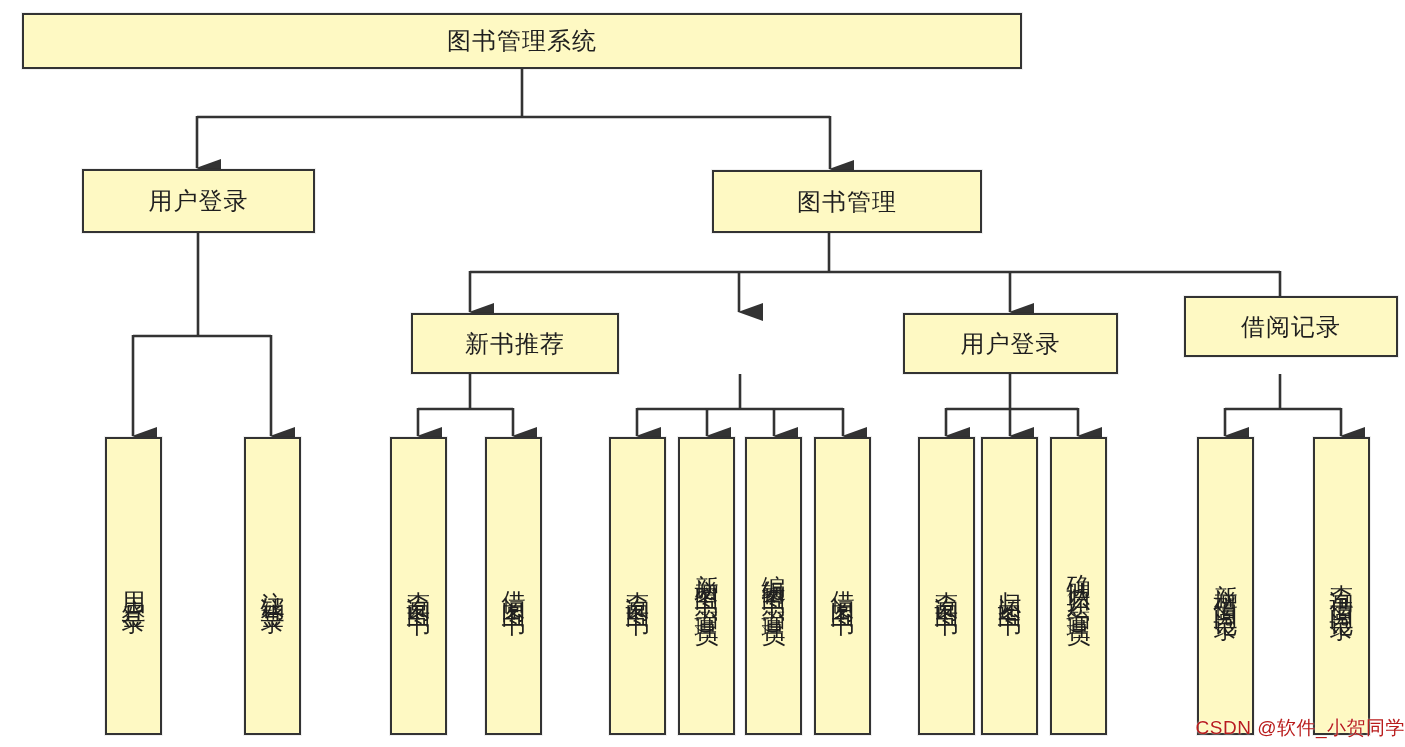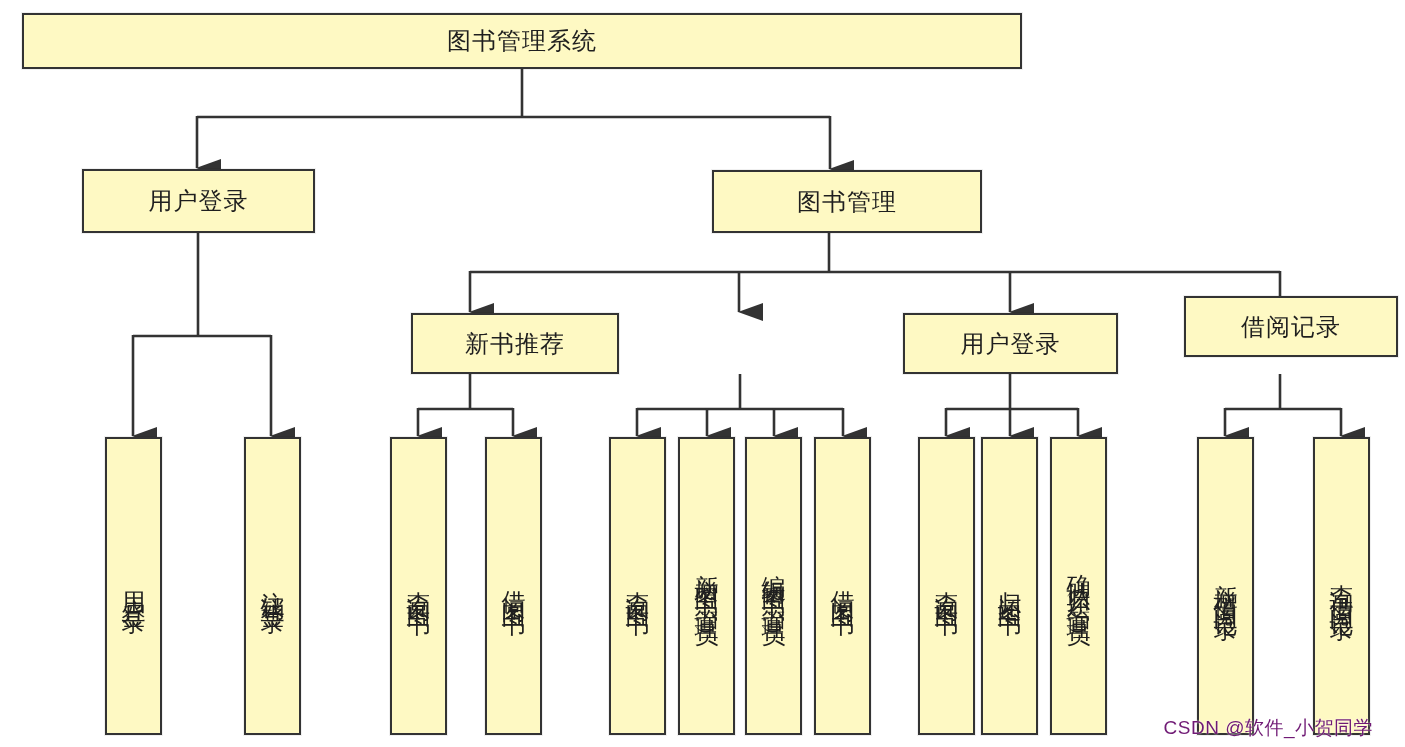--- a/index.html
+++ b/index.html
@@ -14,22 +14,22 @@
     box-shadow:0 0 0 1px rgba(0,0,0,0.06);
   }
   .box.h span{
     font-size:24px;letter-spacing:1px;white-space:nowrap;color:#1f1f1f;
   }
   .box.v span{
     writing-mode:vertical-rl;text-orientation:mixed;
     font-size:24px;letter-spacing:7px;line-height:1;color:#1f1f1f;white-space:nowrap;
   }
   .watermark{
-    position:absolute;right:32px;bottom:6px;
-    font-size:19px;color:#701a75;letter-spacing:0.5px;white-space:nowrap;
+    position:absolute;right:0;bottom:6px;
+    font-size:19px;color:#b91c1c;letter-spacing:0.5px;white-space:nowrap;
     text-shadow:0 0 2px #ffffff;
   }
 </style>
 </head>
 <body>
 
 <div class="canvas">
 
   <svg class="connectors" width="1405" height="747" viewBox="0 0 1405 747" xmlns="http://www.w3.org/2000/svg">
     <defs>

